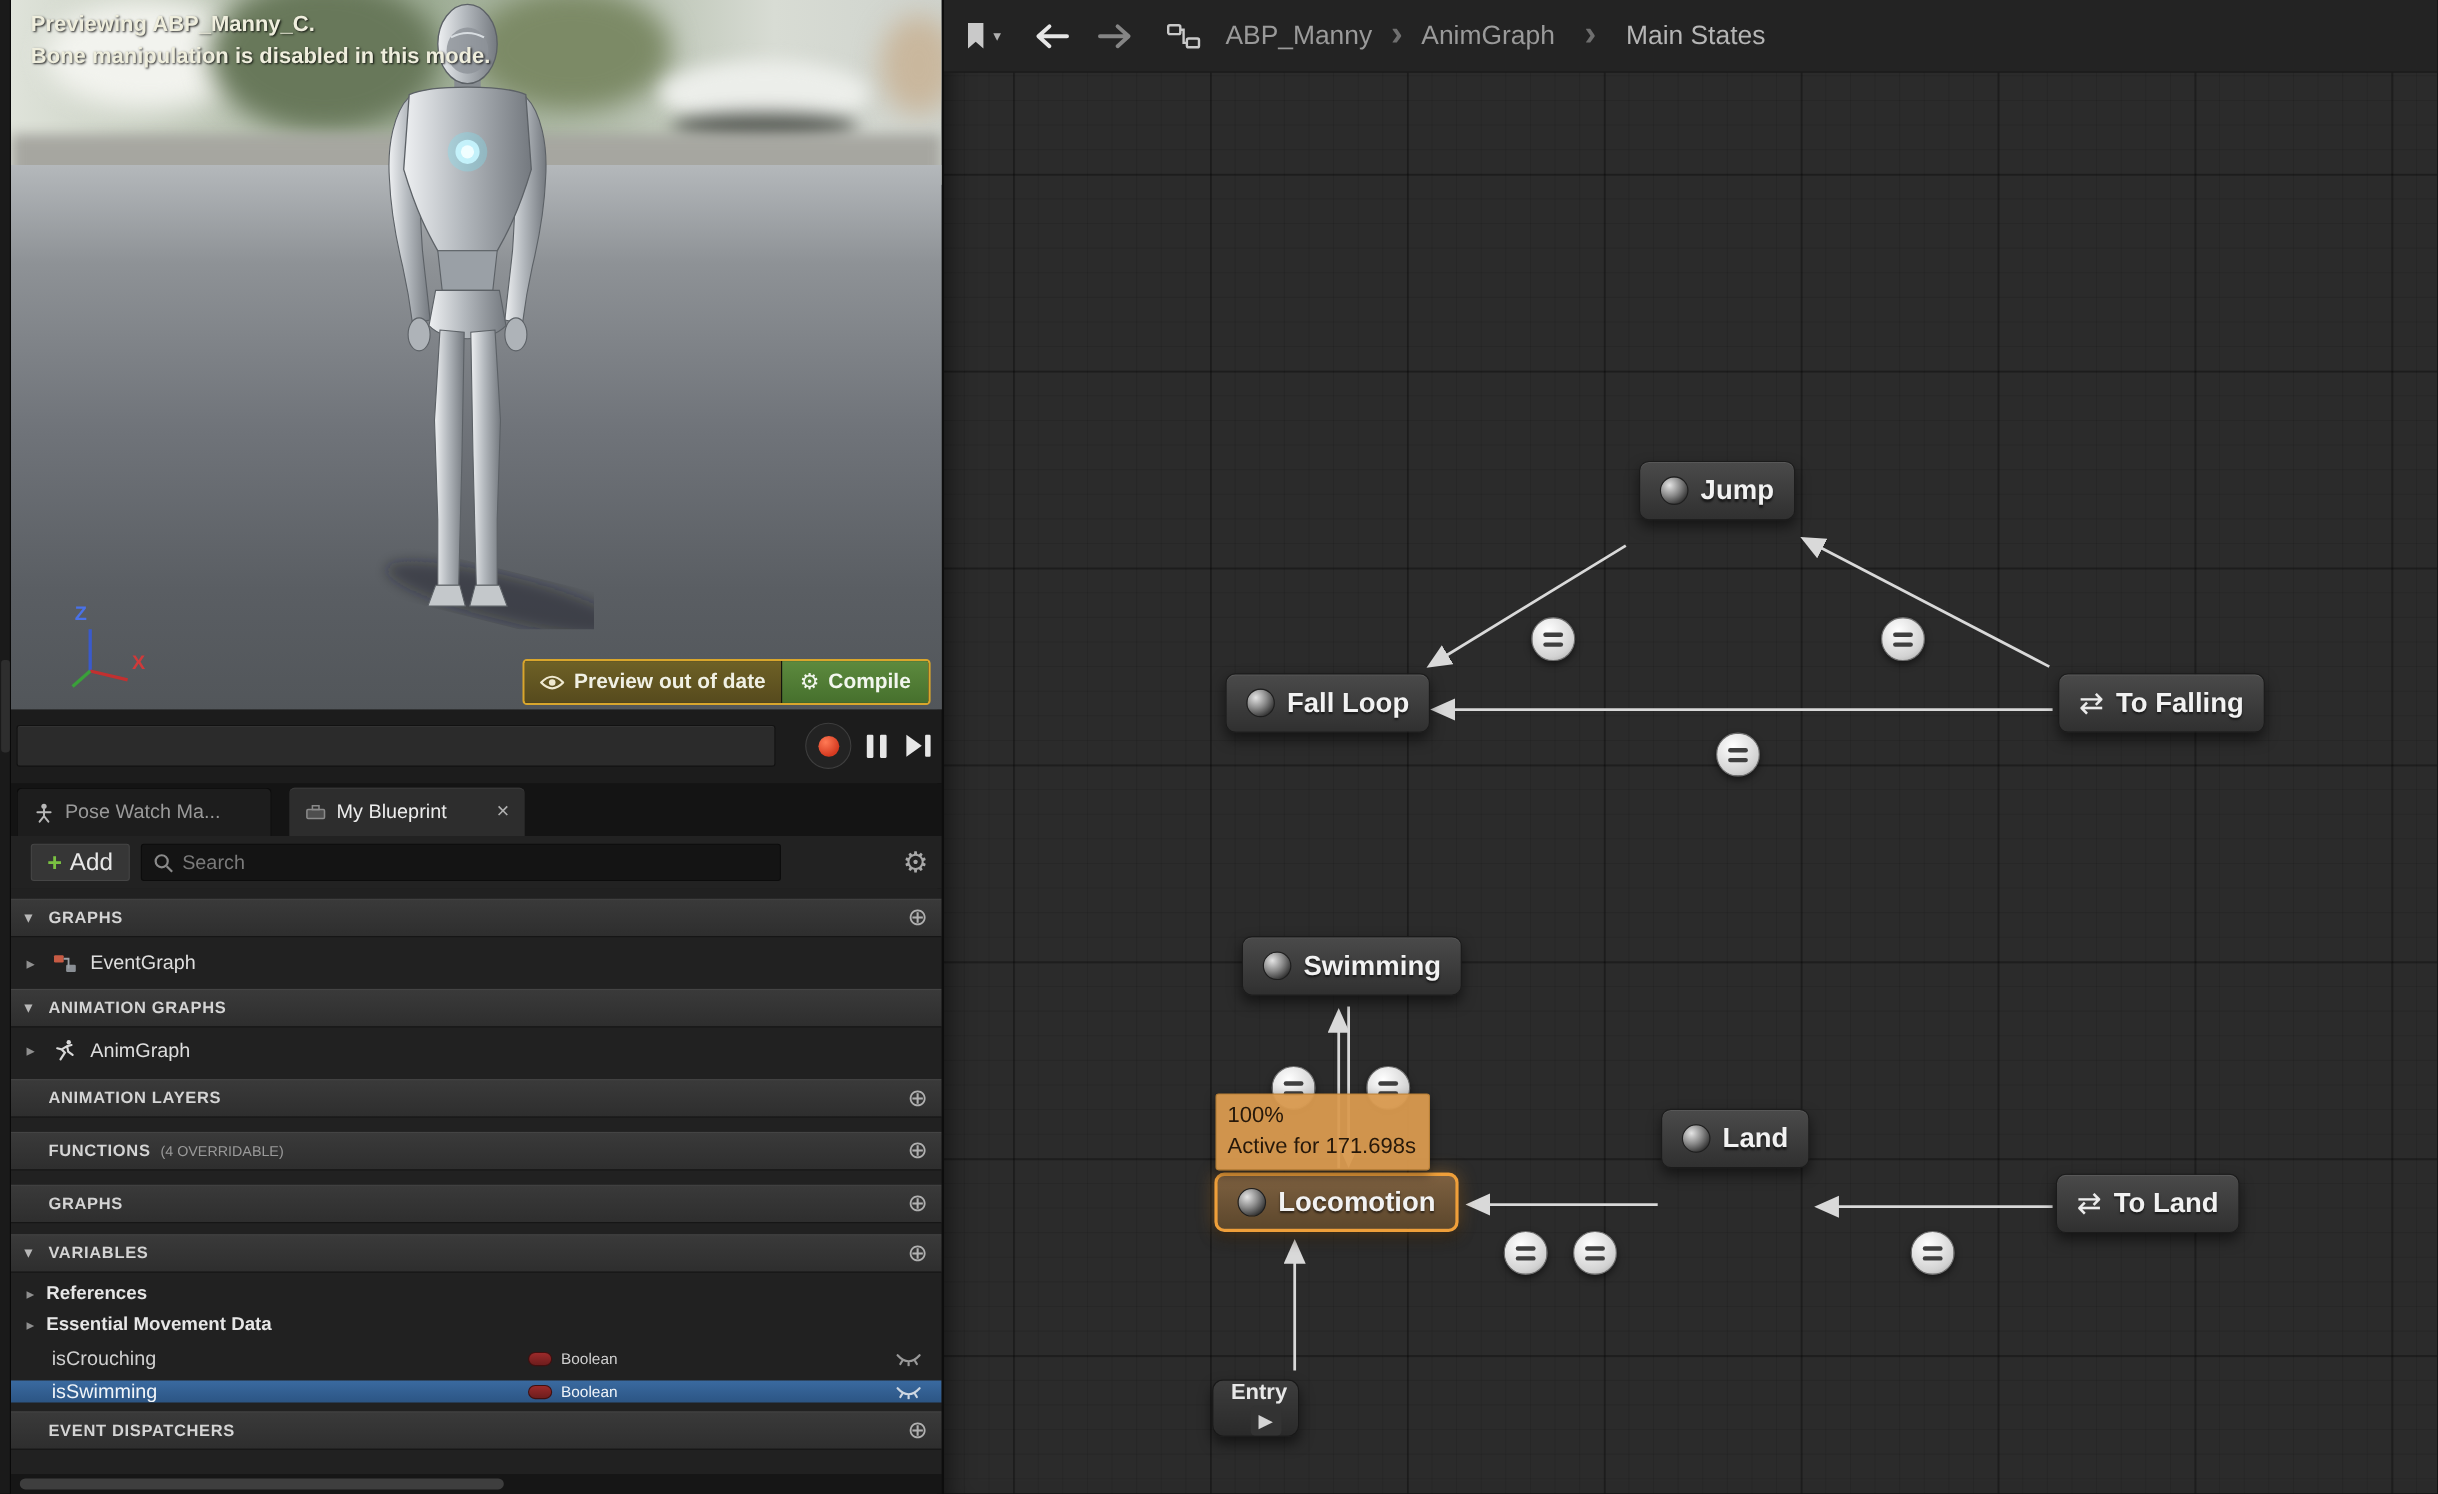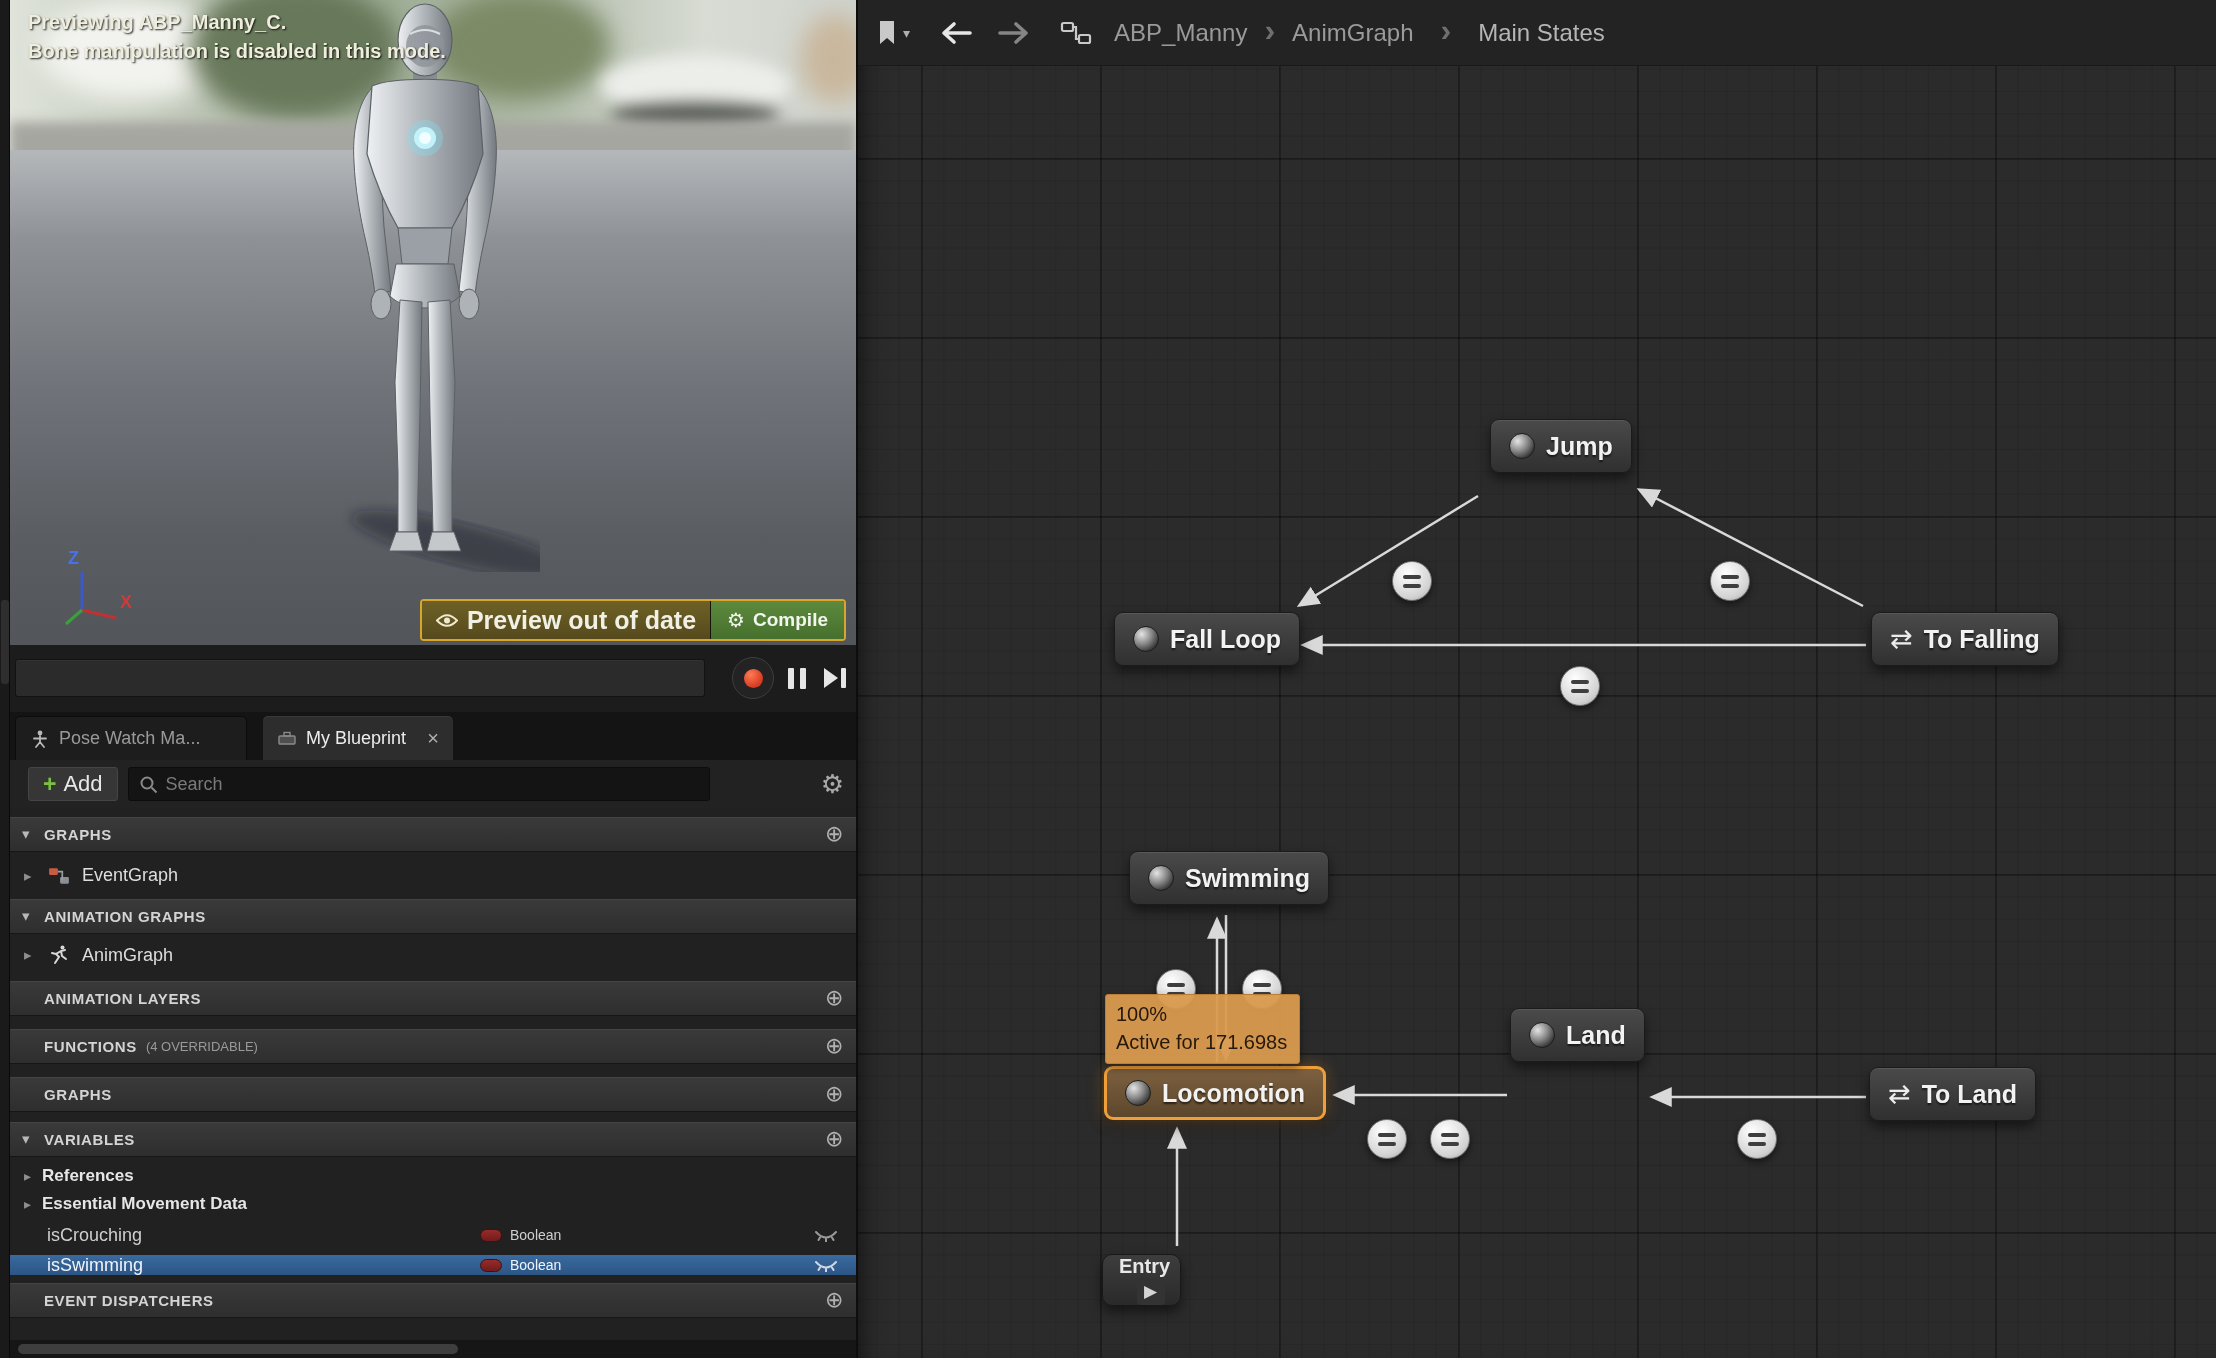--- a/index.html
+++ b/index.html
@@ -32,42 +32,42 @@
 
   .vp-overlay { position:absolute; left:18px; top:8px; color:#efeedd; font-size:20px; font-weight:bold;
                 text-shadow:1px 1px 2px rgba(0,0,0,.85); line-height:1.45; }
 
   .vp-gizmo { position:absolute; left:44px; top:552px; width:100px; height:80px; }
   .vp-gizmo .zl { position:absolute; left:14px; top:-4px;  color:#4a72e8; font-size:18px; font-weight:bold; }
   .vp-gizmo .xl { position:absolute; left:66px; top:40px; color:#d03a3a; font-size:18px; font-weight:bold; }
 
   .vp-buttons { position:absolute; right:10px; bottom:4px; display:flex; border:2px solid #d9a62c; border-radius:4px; background:#1e1e1e; overflow:hidden; }
   .btn-preview { display:flex; align-items:center; gap:9px; height:38px; padding:0 14px;
-                 background:linear-gradient(#6e6126,#564a1d); color:#f0f0e4; font-size:25px; font-weight:bold; cursor:pointer; }
+                 background:linear-gradient(#6e6126,#564a1d); color:#f0f0e4; font-size:19px; font-weight:bold; cursor:pointer; }
   .btn-compile { display:flex; align-items:center; gap:8px; height:38px; padding:0 16px; border-left:1px solid #14140d;
                  background:linear-gradient(#5d8a3e,#46702d); color:#f2f6ee; font-size:19px; font-weight:bold; cursor:pointer; }
   .btn-compile .g { font-size:20px; line-height:1; }
 
   
   .transport { position:absolute; left:0; top:645px; width:846px; height:67px; background:#1c1c1c; }
   .transport-bar { position:absolute; left:5px; top:14px; width:690px; height:38px; background:#2b2b2b; border:1px solid #121212; border-radius:3px; box-shadow:inset 0 1px 0 rgba(255,255,255,.04); }
   .tbtn { position:absolute; top:12px; width:42px; height:42px; display:flex; align-items:center; justify-content:center; cursor:pointer; }
   .tbtn.rec { left:722px; border:1px solid #3e3e3e; border-radius:50%; background:#232323; }
   .tbtn.rec .dot { width:19px; height:19px; border-radius:50%; background:radial-gradient(circle at 35% 30%,#ff7a55,#d63a20 70%); }
   .tbtn.pause { left:766px; gap:6px; }
   .tbtn.pause i { width:6px; height:21px; background:#e6e6e6; border-radius:1px; }
   .tbtn.step { left:804px; gap:3px; }
   .tbtn.step .tri { width:0; height:0; border-left:14px solid #e6e6e6; border-top:10px solid transparent; border-bottom:10px solid transparent; }
   .tbtn.step .bar { width:5px; height:20px; background:#e6e6e6; border-radius:1px; }
 
   
   .tabbar { position:absolute; left:0; top:712px; width:846px; height:48px; background:#141414; display:flex; align-items:flex-end; }
   .tab { display:flex; align-items:center; gap:9px; height:44px; padding:0 14px; border-radius:5px 5px 0 0; font-size:18px; cursor:pointer; }
   .tab.inactive { margin-left:5px; width:232px; background:#1d1d1d; color:#9a9a9a; border:1px solid #0c0c0c; border-bottom:none; }
-  .tab.active { margin-left:16px; width:190px; background:#2d2d2d; color:#ececec; box-shadow:inset 0 1px 0 rgba(255,255,255,.06); }
+  .tab.active { margin-left:16px; width:214px; background:#2d2d2d; color:#ececec; box-shadow:inset 0 1px 0 rgba(255,255,255,.06); }
   .tab .x { margin-left:auto; color:#b0b0b0; font-size:20px; }
 
   
   .addrow { position:absolute; left:0; top:760px; width:846px; height:48px; background:#222222; display:flex; align-items:center; }
   .add-btn { display:flex; align-items:center; gap:7px; height:34px; margin-left:18px; padding:0 14px; background:#363636; border:1px solid #454545; border-radius:3px; cursor:pointer; }
   .add-btn .p { color:#7ac142; font-size:23px; font-weight:bold; line-height:1; }
   .add-btn .t { color:#e8e8e8; font-size:22px; }
   .searchbox { display:flex; align-items:center; gap:8px; height:34px; margin-left:10px; width:582px; background:#141414; border:1px solid #0c0c0c; border-radius:3px; padding:0 10px; }
   .searchbox input { flex:1; background:transparent; border:none; outline:none; color:#d0d0d0; font-size:18px; font-family:inherit; }
   .searchbox input::placeholder { color:#7a7a7a; }

